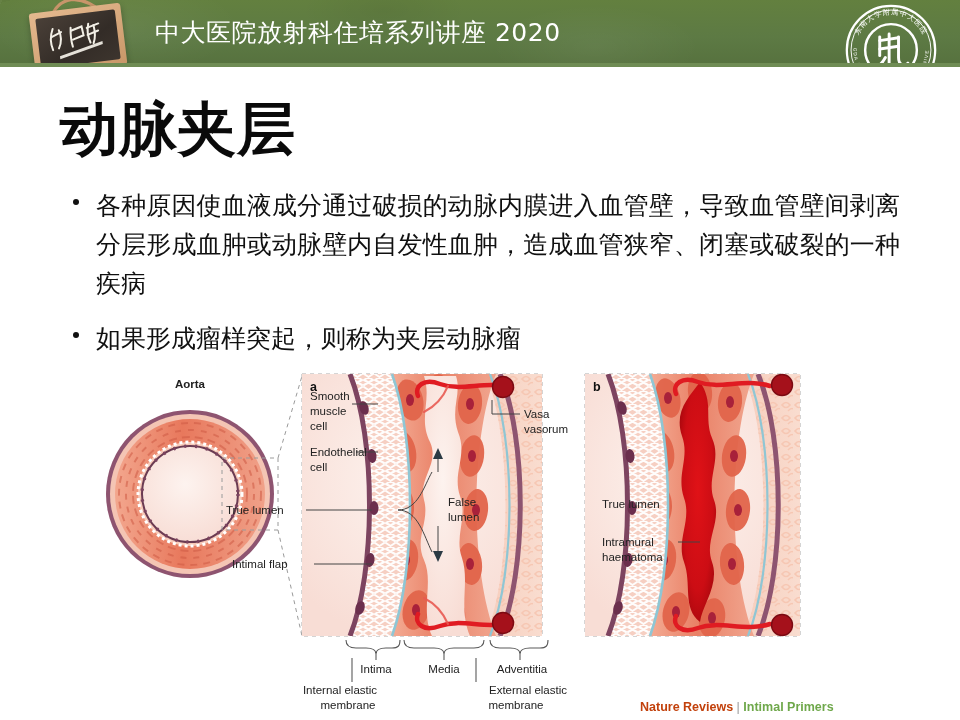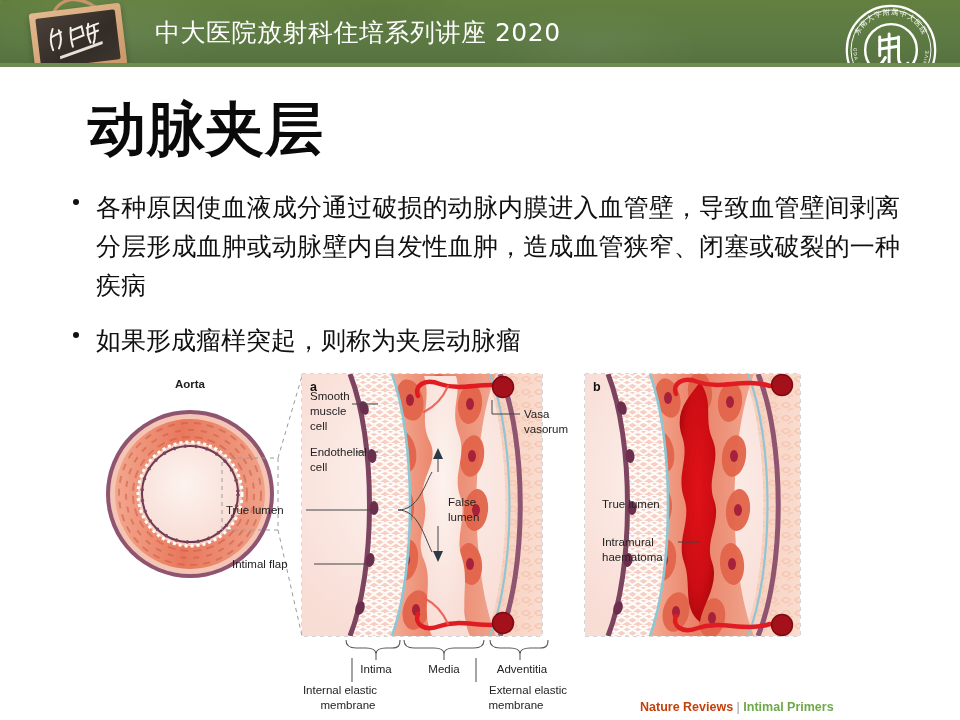--- a/index.html
+++ b/index.html
@@ -55,37 +55,37 @@
     background:linear-gradient(150deg,#4a4038,#332c27 60%,#3d352e);
     border-radius:2px;
   }
   .chalk-mark { position:absolute; inset:0; }
 
   
   .logo { position:absolute; right:22px; top:3px; width:94px; height:94px; }
 
   
   .slide-title {
-    position:absolute; left:88px; top:96px;
+    position:absolute; left:60px; top:96px;
     font-size:58px; line-height:66px; font-weight:bold; color:#0a0a0a;
     font-family:"DejaVu Sans","Liberation Sans",sans-serif;
     letter-spacing:1px;
     text-align:right;
   }
 
   
   .bullets { position:absolute; left:70px; top:188px; width:830px; }
   .bullet { position:relative; padding-left:26px; margin-bottom:16px; }
   .bullet .dot {
     position:absolute; left:3px; top:11px;
     width:6px; height:6px; border-radius:50%; background:#111;
   }
   .bullet .txt {
     font-size:25px; line-height:39px; color:#101010;
-    font-family:Liberation Serif, serif;
+    font-family:Liberation Mono, monospace;
     text-align:justify;
   }
 
   
   .figure { position:absolute; left:0px; top:360px; width:960px; height:360px; }
 
   .fig-label {
     font-family:"Liberation Sans","DejaVu Sans",sans-serif;
     fill:#222; font-size:11.5px;
   }

